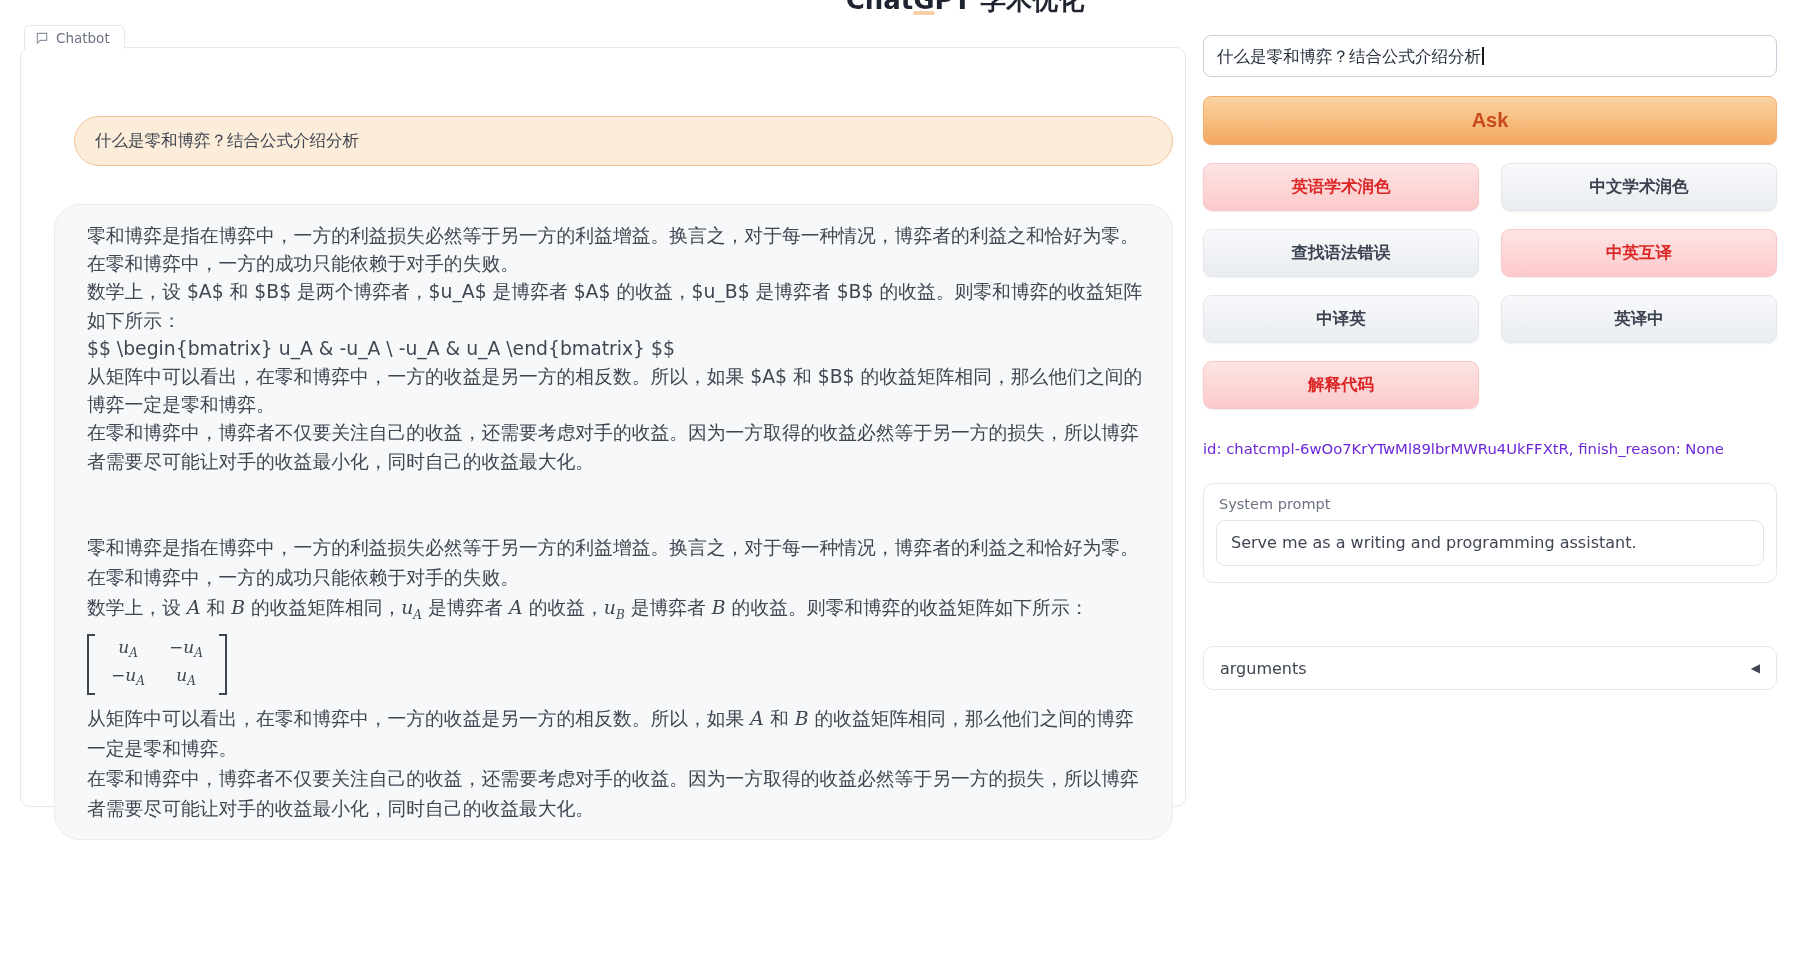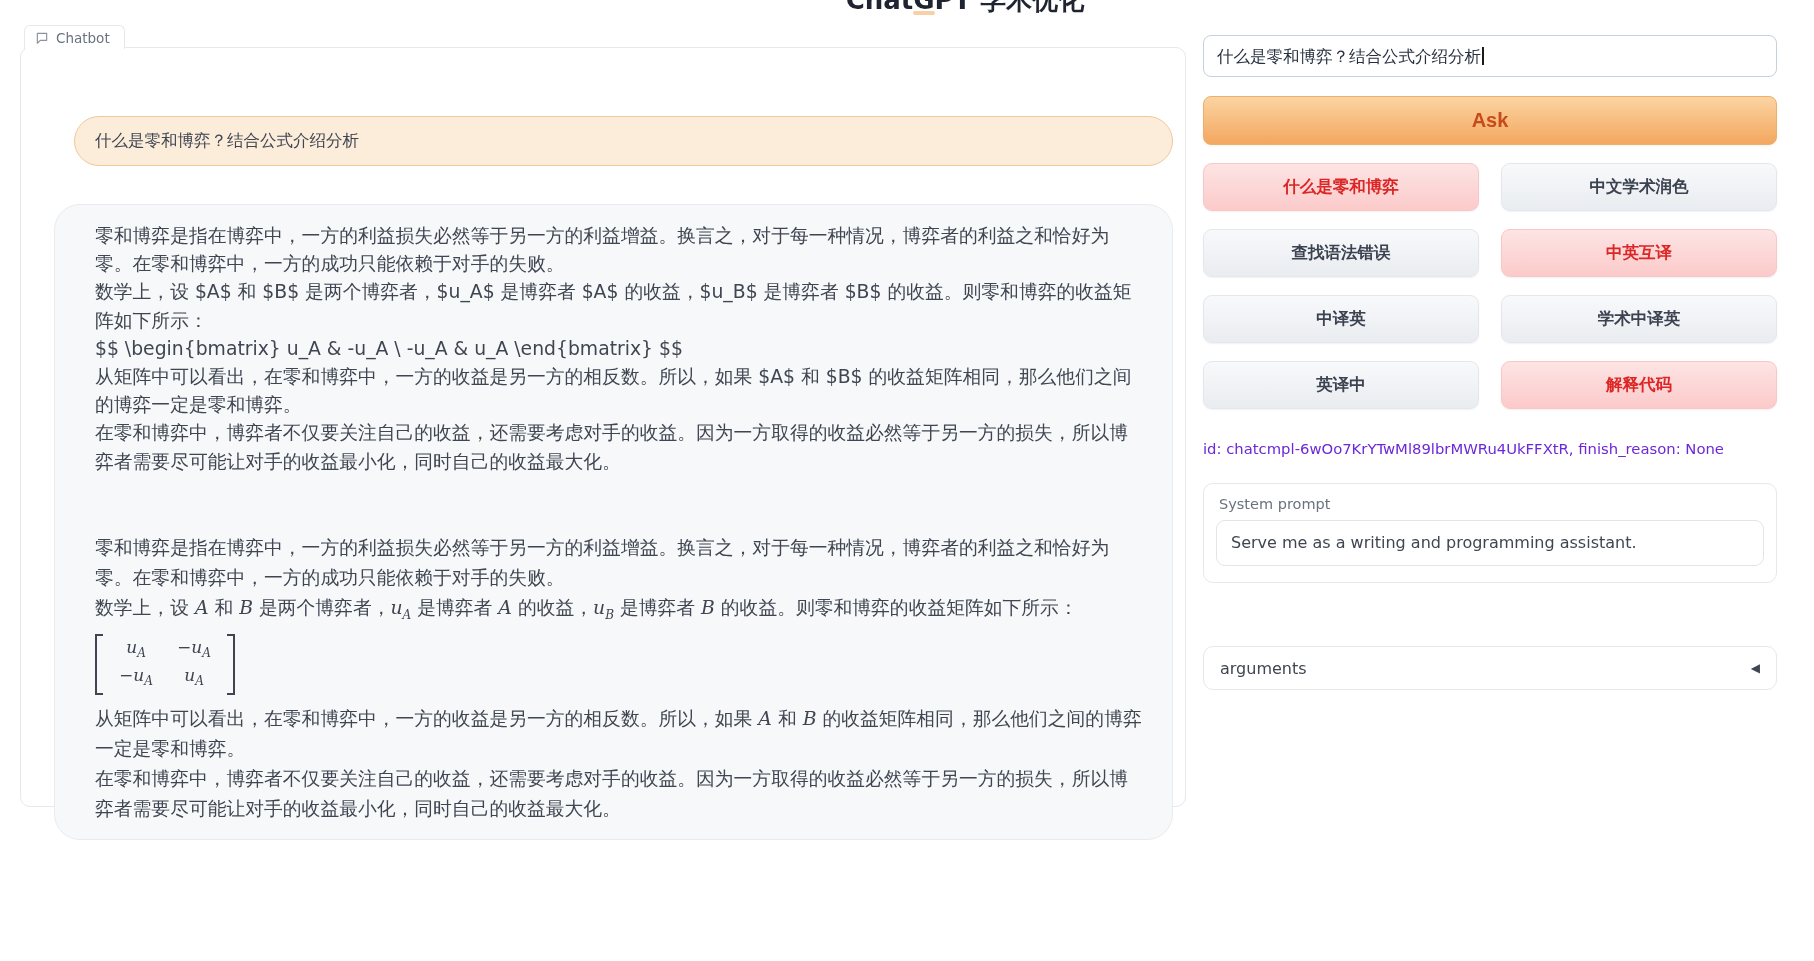--- a/index.html
+++ b/index.html
@@ -20,21 +20,21 @@
     display:flex; align-items:center; gap:7px; padding:0 14px 0 10px; z-index:3;
     font-size:13.5px; color:#6b7280; }
   .chat-tab svg { display:block; }
 
   .user-bubble { position:absolute; left:53px; top:68px; width:1099px; height:50px;
     background:#fcecda; border:1px solid #f2c79a; border-radius:26px;
     padding:13px 20px; font-size:16.5px; color:#3f4652; overflow:hidden; z-index:2; }
 
   .bot-bubble { position:absolute; left:33px; top:156px; width:1119px; height:636px;
     background:#f7f8f9; border:1px solid #e9ebee; border-radius:26px;
-    padding:17px 27px 20px 40px; font-size:18.8px; line-height:28.2px;
+    padding:17px 27px 20px 32px; font-size:18.8px; line-height:28.2px;
     color:#3f4652; overflow:hidden; z-index:2; }
   .bot-raw { white-space:pre-wrap; word-break:break-word; }
   .bot-rendered { margin-top:57px; line-height:30px; }
   .bot-rendered p { margin:0; }
   .mv { font-family:"DejaVu Serif","Liberation Serif",serif; font-style:italic; }
   sub.ms { font-size:12px; font-family:"DejaVu Serif","Liberation Serif",serif; font-style:italic; }
 
   .matrix { display:inline-flex; align-items:stretch; margin:4px 0 2px 0; }
   .mb-left  { width:8px; border:2px solid #3f4652; border-right:none; }
   .mb-right { width:8px; border:2px solid #3f4652; border-left:none; }
@@ -106,21 +106,21 @@
 
   <div class="bot-bubble">
     <div class="bot-raw">零和博弈是指在博弈中，一方的利益损失必然等于另一方的利益增益。换言之，对于每一种情况，博弈者的利益之和恰好为零。在零和博弈中，一方的成功只能依赖于对手的失败。
 数学上，设 $A$ 和 $B$ 是两个博弈者，$u_A$ 是博弈者 $A$ 的收益，$u_B$ 是博弈者 $B$ 的收益。则零和博弈的收益矩阵如下所示：
 $$ \begin{bmatrix} u_A &amp; -u_A \ -u_A &amp; u_A \end{bmatrix} $$
 从矩阵中可以看出，在零和博弈中，一方的收益是另一方的相反数。所以，如果 $A$ 和 $B$ 的收益矩阵相同，那么他们之间的博弈一定是零和博弈。
 在零和博弈中，博弈者不仅要关注自己的收益，还需要考虑对手的收益。因为一方取得的收益必然等于另一方的损失，所以博弈者需要尽可能让对手的收益最小化，同时自己的收益最大化。</div>
 
     <div class="bot-rendered">
       <p>零和博弈是指在博弈中，一方的利益损失必然等于另一方的利益增益。换言之，对于每一种情况，博弈者的利益之和恰好为零。在零和博弈中，一方的成功只能依赖于对手的失败。</p>
-      <p><span>数学上，设 </span><i class="mv">A</i><span> 和 </span><i class="mv">B</i><span> 是两个博弈者，</span><i class="mv">u</i><sub class="ms">A</sub><span> 是博弈者 </span><i class="mv">A</i><span> 的收益，</span><i class="mv">u</i><sub class="ms">B</sub><span> 是博弈者 </span><i class="mv">B</i><span> 的收益。则零和博弈的收益矩阵如下所示：</span></p>
+      <p><span>数学上，设 </span><i class="mv">A</i><span> 和 </span><i class="mv">B</i><span> 的收益矩阵相同，</span><i class="mv">u</i><sub class="ms">A</sub><span> 是博弈者 </span><i class="mv">A</i><span> 的收益，</span><i class="mv">u</i><sub class="ms">B</sub><span> 是博弈者 </span><i class="mv">B</i><span> 的收益。则零和博弈的收益矩阵如下所示：</span></p>
 
       <div class="matrix">
         <span class="mb-left"></span>
         <span class="mbody">
           <span class="mrow">
             <span class="mcell"><i>u</i><sub class="ms">A</sub></span>
             <span class="mcell"><span>−</span><i>u</i><sub class="ms">A</sub></span>
           </span>
           <span class="mrow">
             <span class="mcell"><span>−</span><i>u</i><sub class="ms">A</sub></span>
@@ -134,26 +134,25 @@
       <p>在零和博弈中，博弈者不仅要关注自己的收益，还需要考虑对手的收益。因为一方取得的收益必然等于另一方的损失，所以博弈者需要尽可能让对手的收益最小化，同时自己的收益最大化。</p>
     </div>
   </div>
 </div>
 
 <div class="query-input"><span>什么是零和博弈？结合公式介绍分析</span><span class="caret"></span></div>
 
 <button class="ask-button">Ask</button>
 
 <div class="fn-grid">
-  <button class="fn-btn fn-pink">什么是零和博弈</button>
+  <button class="fn-btn fn-pink">英语学术润色</button>
   <button class="fn-btn fn-gray">中文学术润色</button>
   <button class="fn-btn fn-gray">查找语法错误</button>
   <button class="fn-btn fn-pink">中英互译</button>
   <button class="fn-btn fn-gray">中译英</button>
-  <button class="fn-btn fn-gray">学术中译英</button>
   <button class="fn-btn fn-gray">英译中</button>
   <button class="fn-btn fn-pink">解释代码</button>
 </div>
 
 <div class="status-line">id: chatcmpl-6wOo7KrYTwMl89lbrMWRu4UkFFXtR, finish_reason: None</div>
 
 <div class="sys-form">
   <div class="sys-label">System prompt</div>
   <div class="sys-input">Serve me as a writing and programming assistant.</div>
 </div>

